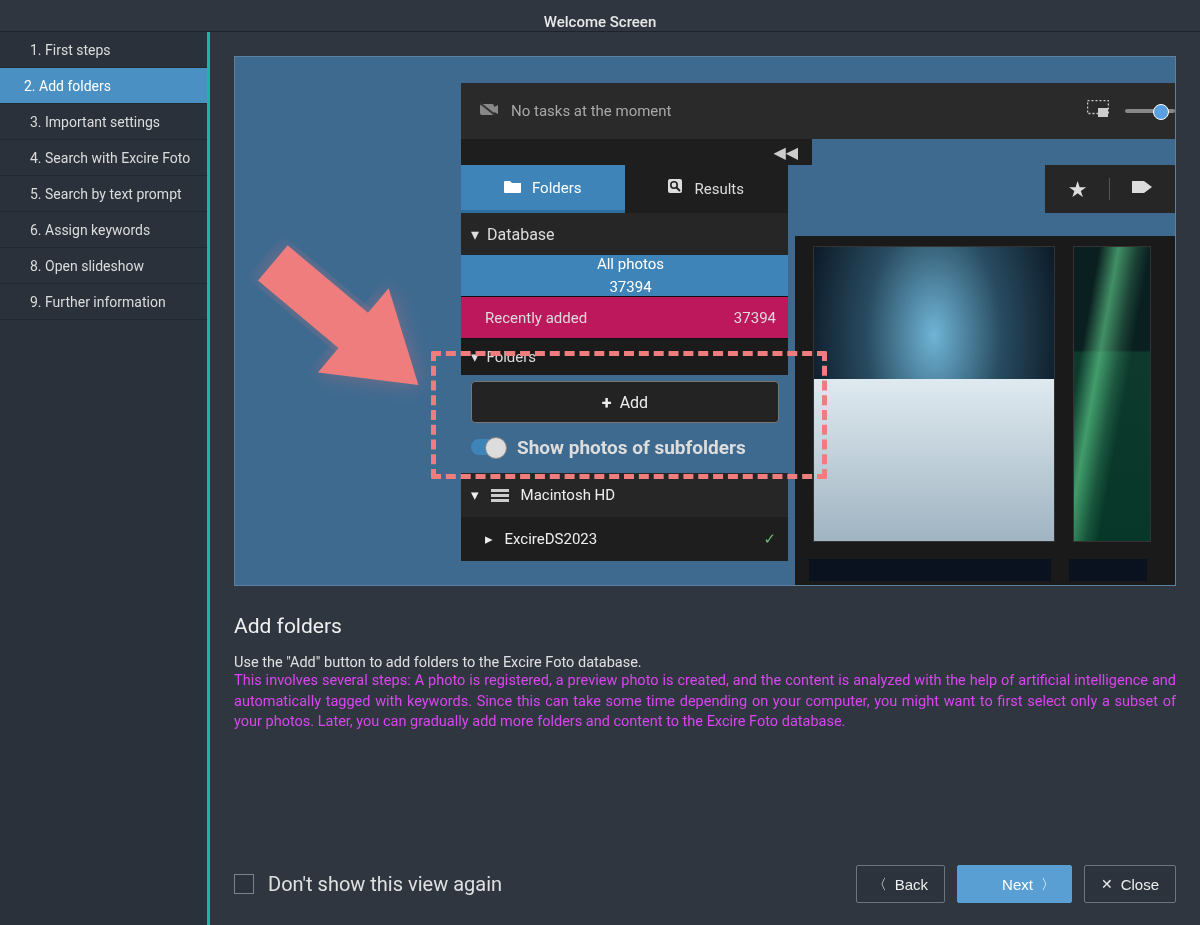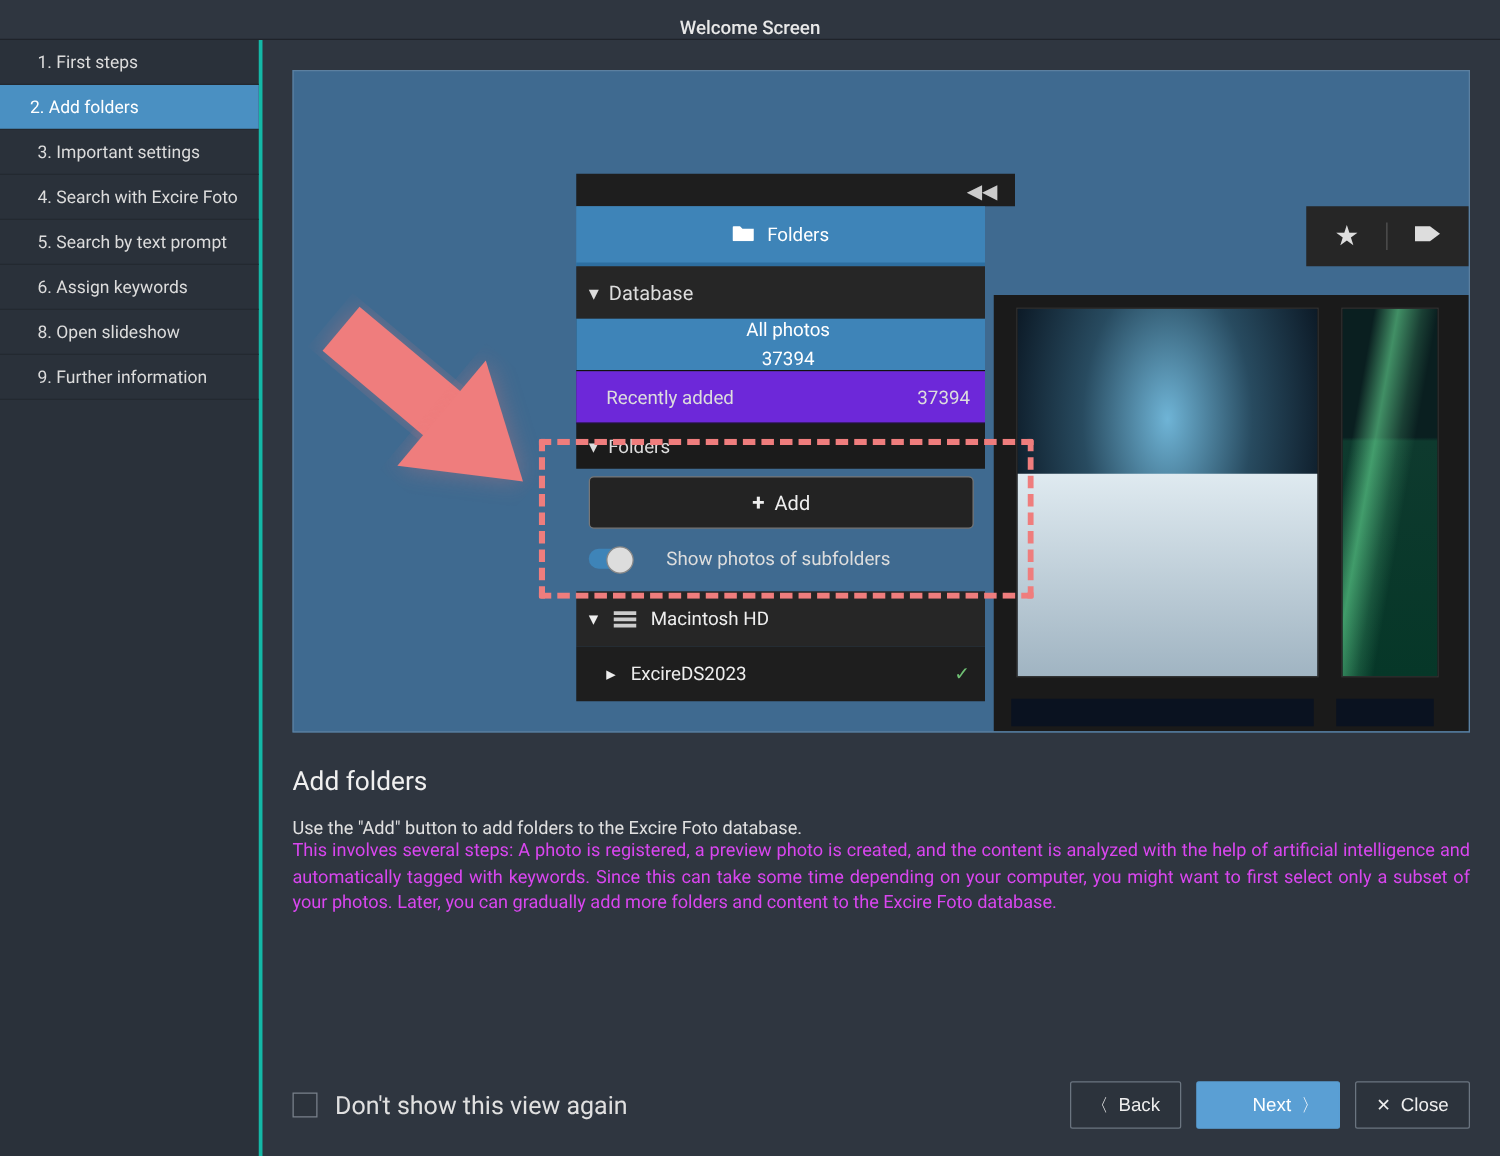--- a/index.html
+++ b/index.html
@@ -108,36 +108,36 @@
   }
   .panel {
     position:absolute; left:226px; width:327px; background:#1b1b1b;
   }
   .db-hdr {
     top:156px; height:42px; display:flex; align-items:center; padding-left:10px; gap:8px;
     color:#ddd; font-size:16px; background:#262626;
   }
   .row {
     height:42px; display:flex; align-items:center; justify-content:space-between;
-    padding:0 12px 0 24px; font-size:15px; color:#ddd; background:#6d28d9;
+    padding:0 12px 0 24px; font-size:15px; color:#ddd; background:#be185d;
     border-bottom:1px solid #111;
   }
   .row.sel { background:#3e84b8; color:#fff;flex-direction:column; }
   .folders-hdr {
     top:282px; height:36px; display:flex; align-items:center; padding-left:10px; gap:8px;
     color:#ddd; font-size:15px; background:#1b1b1b;
   }
   .add-btn {
     position:absolute; left:236px; top:324px; width:308px; height:42px;
     border:1px solid #777; border-radius:4px; background:#232323;
     display:flex; align-items:center; justify-content:center; gap:8px; color:#eee; font-size:16px;
   }
   .subfolders {
     position:absolute; left:236px; top:376px; width:308px; height:28px;
-    display:flex; align-items:center; gap:28px; color:#ddd; font-size:15px;
+    display:flex; align-items:center; gap:12px; color:#ddd; font-size:19px;font-weight:bold;
   }
   .toggle {
     width:34px; height:16px; background:#3e84b8; border-radius:10px; position:relative;
   }
   .toggle::after { content:""; position:absolute; right:-2px; top:-2px; width:20px; height:20px; border-radius:50%; background:#ddd; border:1px solid #888; }
   .drive {
     position:absolute; left:226px; top:416px; width:327px; height:44px;
     background:#262626; display:flex; align-items:center; gap:12px; padding-left:10px;
     color:#eee; font-size:15px;
   }
@@ -253,33 +253,62 @@
       </div>
     <div class="sidebar-item">
         <span>9. Further information</span>
       </div>
   </nav>
 
   <section class="content">
 
     <div class="screenshot-frame">
 
+      <div class="app-top">
+        <span>
+          <svg width="20" height="16" viewBox="0 0 20 16">
+              <rect x="1" y="3" width="14" height="11" rx="2" fill="#888"></rect>
+              <polygon points="15,6 19,4 19,13 15,11" fill="#888"></polygon>
+              <line x1="1" y1="2" x2="16" y2="14" stroke="#333" stroke-width="2"></line>
+            </svg>
+        </span>
+        <span>No tasks at the moment</span>
+        <div class="right">
+          <span>
+            <svg width="22" height="18" viewBox="0 0 22 18">
+                <rect x="0.5" y="0.5" width="21" height="13" fill="none" stroke="#ccc" stroke-width="1.5" stroke-dasharray="2 2"></rect>
+                <rect x="11" y="8" width="10" height="9" fill="#ccc"></rect>
+              </svg>
+          </span>
+          <div class="slider-mini"></div>
+        </div>
+      </div>
 
       <div class="app-rewind">
         <span>◀◀</span>
       </div>
 
       <div class="app-tabs">
         <div class="app-tab active">
           <span>
             <svg width="18" height="14" viewBox="0 0 18 14">
                 <path d="M1 2h5l2 2h9v9a1 1 0 0 1-1 1H1a1 1 0 0 1-1-1V3a1 1 0 0 1 1-1z" fill="#fff"></path>
               </svg>
           </span>
           <span>Folders</span>
+        </div>
+        <div class="app-tab">
+          <span>
+            <svg width="16" height="16" viewBox="0 0 16 16">
+                <rect x="0" y="0" width="14" height="14" rx="2" fill="#ddd"></rect>
+                <circle cx="6" cy="6" r="3.2" fill="none" stroke="#222" stroke-width="1.6"></circle>
+                <line x1="8.5" y1="8.5" x2="12" y2="12" stroke="#222" stroke-width="1.8"></line>
+              </svg>
+          </span>
+          <span>Results</span>
         </div>
       </div>
 
       <div class="app-right-icons">
         <span style="font-size:22px">★</span>
         <div class="sep"></div>
         <span>
           <svg width="20" height="16" viewBox="0 0 20 16">
               <path d="M0 2 L12 2 L20 8 L12 14 L0 14 Z" fill="#ddd"></path>
             </svg>

